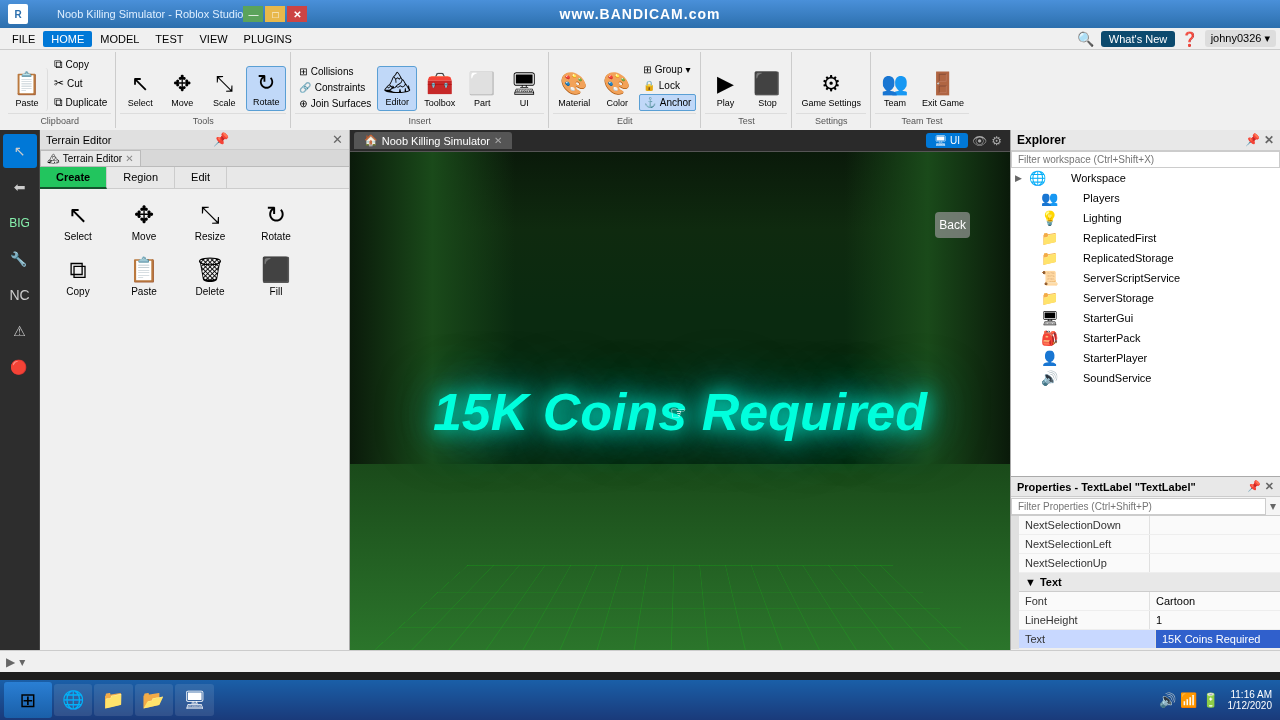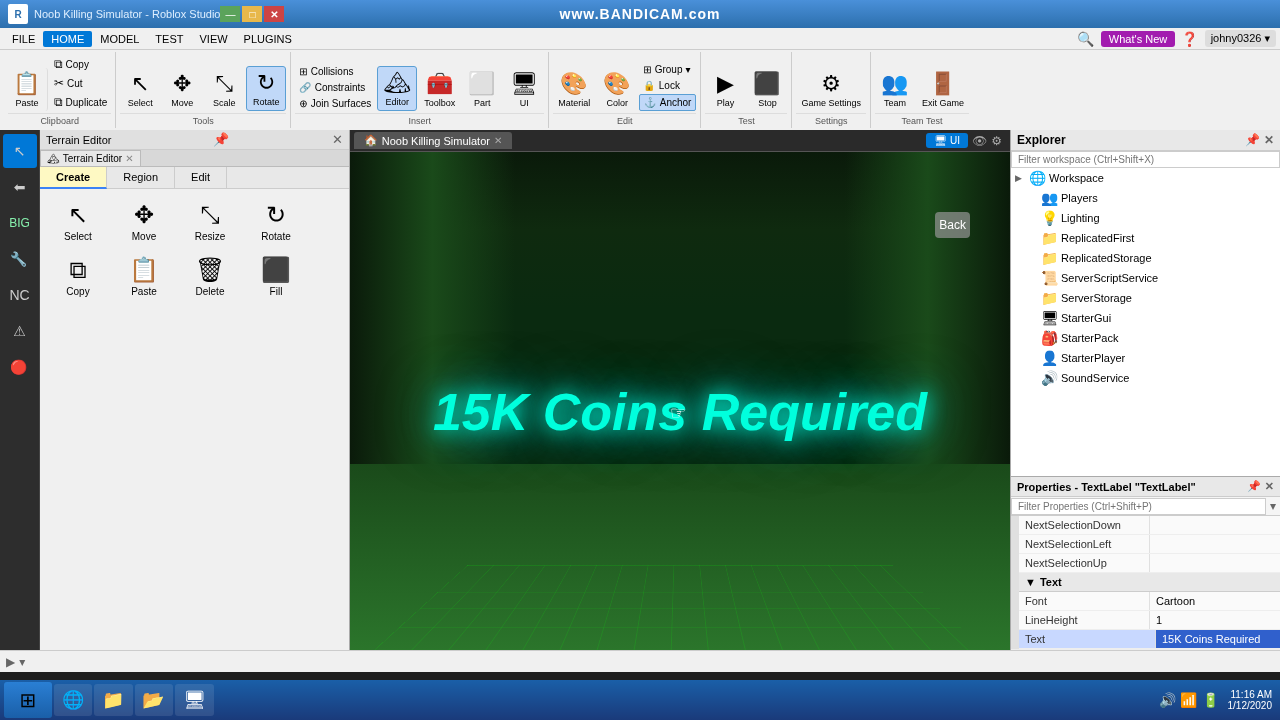--- a/index.html
+++ b/index.html
@@ -37,21 +37,21 @@
     #menubar .menu-item {
       padding: 2px 8px;
       font-size: 11px;
       cursor: pointer;
       border-radius: 2px;
     }
     #menubar .menu-item.active { background: #0078d7; color: white; }
 
     
     .whats-new-btn {
-      background: #a21caf;
+      background: #0c4a6e;
       color: white;
       padding: 2px 8px;
       border-radius: 3px;
       font-size: 11px;
       cursor: pointer;
       display: flex;
       align-items: center;
     }
 
     
@@ -112,22 +112,22 @@
       background: #e8e8e8;
       border-bottom: 1px solid #ccc;
     }
     .terrain-tab {
       padding: 4px 16px;
       font-size: 11px;
       cursor: pointer;
       border-right: 1px solid #ccc;
     }
     .terrain-tab.active {
-      background: #fef9c3;
-      border-bottom: 2px solid #3b82f6;
+      background: #22c55e;
+      border-bottom: 2px solid #14532d;
       margin-bottom: -1px;
       font-weight: bold;
     }
     .terrain-tools {
       display: flex;
       flex-wrap: wrap;
       padding: 8px;
       gap: 6px;
     }
     .terrain-tool {
@@ -302,21 +302,21 @@
     .tree-item {
       display: flex;
       align-items: center;
       padding: 2px 4px;
       font-size: 11px;
       cursor: pointer;
       gap: 2px;
     }
     .tree-item .arrow { width: 12px; font-size: 9px; color: #666; }
     .tree-item .item-icon { font-size: 14px; width: 18px; }
-    .tree-item .item-name { flex: 1; }
+    .tree-item .item-name { flex: 1; margin-left: 22px; }
     .tree-item.indent1 { padding-left: 16px; }
 
     
     #properties-panel {
       background: #f5f5f5;
       border-top: 1px solid #aaa;
       display: flex;
       flex-direction: column;
       max-height: 270px;
     }
@@ -522,21 +522,21 @@
       border: 1px solid #5a9fd4;
     }
   </style>
 </head>
 <body>
 
 <div id="titlebar">
   <div class="logo">
       <span>R</span>
     </div>
-  <span style="font-size:11px; color:#ddeeff;">Noob Killing Simulator - Roblox Studio</span>
+  <span style="font-size:11px; color:#ddeeff;margin-left:23px;">Noob Killing Simulator - Roblox Studio</span>
   <span class="bandicam">www.BANDICAM.com</span>
   <div class="window-controls">
     <div class="win-btn minimize">—</div>
     <div class="win-btn maximize">□</div>
     <div class="win-btn close">✕</div>
   </div>
 </div>
 
 <div id="menubar">
   <div class="menu-item">FILE</div>

